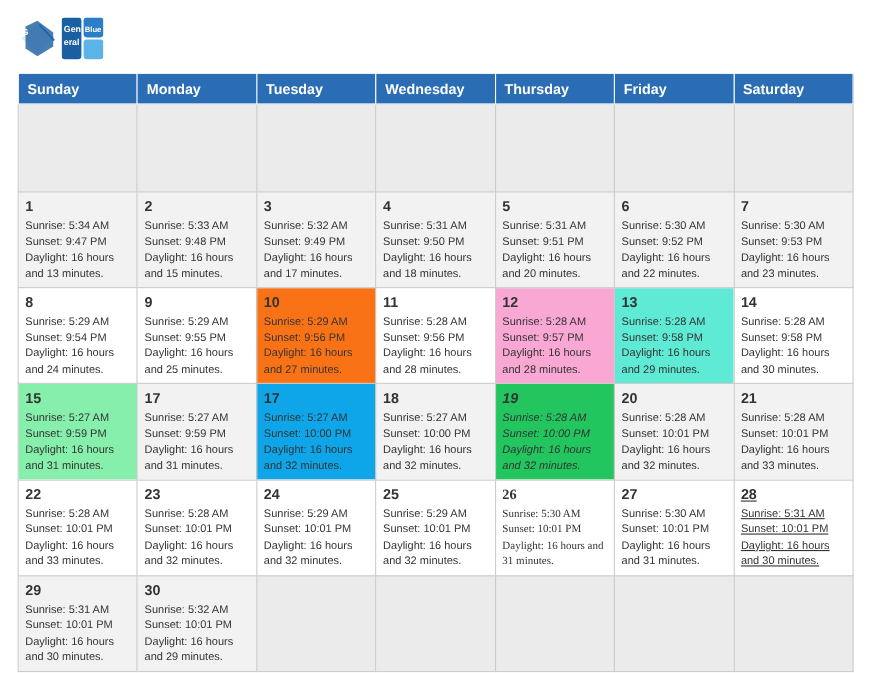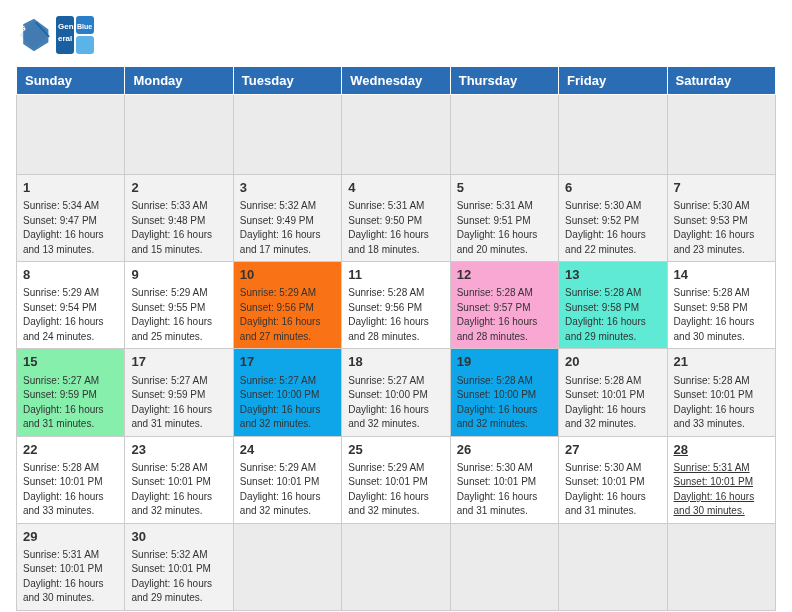--- a/index.html
+++ b/index.html
@@ -202,21 +202,21 @@
           <div class="day-info">Sunrise: 5:27 AM<br>Sunset: 9:59 PM<br>Daylight: 16 hours and 31 minutes.</div>
         </td>
         <td style="background: #0ea5e9;">
           <span class="day-num">17</span>
           <div class="day-info">Sunrise: 5:27 AM<br>Sunset: 10:00 PM<br>Daylight: 16 hours and 32 minutes.</div>
         </td>
         <td style="background: rgb(242, 242, 242);">
           <span class="day-num">18</span>
           <div class="day-info">Sunrise: 5:27 AM<br>Sunset: 10:00 PM<br>Daylight: 16 hours and 32 minutes.</div>
         </td>
-        <td style="background: #0ea5e9;">
+        <td style="background: #22c55e; font-style: italic;">
           <span class="day-num">19</span>
           <div class="day-info">Sunrise: 5:28 AM<br>Sunset: 10:00 PM<br>Daylight: 16 hours and 32 minutes.</div>
         </td>
         <td style="background: rgb(242, 242, 242);">
           <span class="day-num">20</span>
           <div class="day-info">Sunrise: 5:28 AM<br>Sunset: 10:01 PM<br>Daylight: 16 hours and 32 minutes.</div>
         </td>
         <td style="background: rgb(242, 242, 242);">
           <span class="day-num">21</span>
           <div class="day-info">Sunrise: 5:28 AM<br>Sunset: 10:01 PM<br>Daylight: 16 hours and 33 minutes.</div>
@@ -232,21 +232,21 @@
           <div class="day-info">Sunrise: 5:28 AM<br>Sunset: 10:01 PM<br>Daylight: 16 hours and 32 minutes.</div>
         </td>
         <td style="background: rgb(255, 255, 255);">
           <span class="day-num">24</span>
           <div class="day-info">Sunrise: 5:29 AM<br>Sunset: 10:01 PM<br>Daylight: 16 hours and 32 minutes.</div>
         </td>
         <td style="background: rgb(255, 255, 255);">
           <span class="day-num">25</span>
           <div class="day-info">Sunrise: 5:29 AM<br>Sunset: 10:01 PM<br>Daylight: 16 hours and 32 minutes.</div>
         </td>
-        <td style="background: rgb(255, 255, 255);">
+        <td style="background: rgb(255, 255, 255); font-family: Liberation Serif, serif;">
           <span class="day-num">26</span>
           <div class="day-info">Sunrise: 5:30 AM<br>Sunset: 10:01 PM<br>Daylight: 16 hours and 31 minutes.</div>
         </td>
         <td style="background: rgb(255, 255, 255);">
           <span class="day-num">27</span>
           <div class="day-info">Sunrise: 5:30 AM<br>Sunset: 10:01 PM<br>Daylight: 16 hours and 31 minutes.</div>
         </td>
         <td style="background: rgb(255, 255, 255); text-decoration: underline;">
           <span class="day-num">28</span>
           <div class="day-info">Sunrise: 5:31 AM<br>Sunset: 10:01 PM<br>Daylight: 16 hours and 30 minutes.</div>

